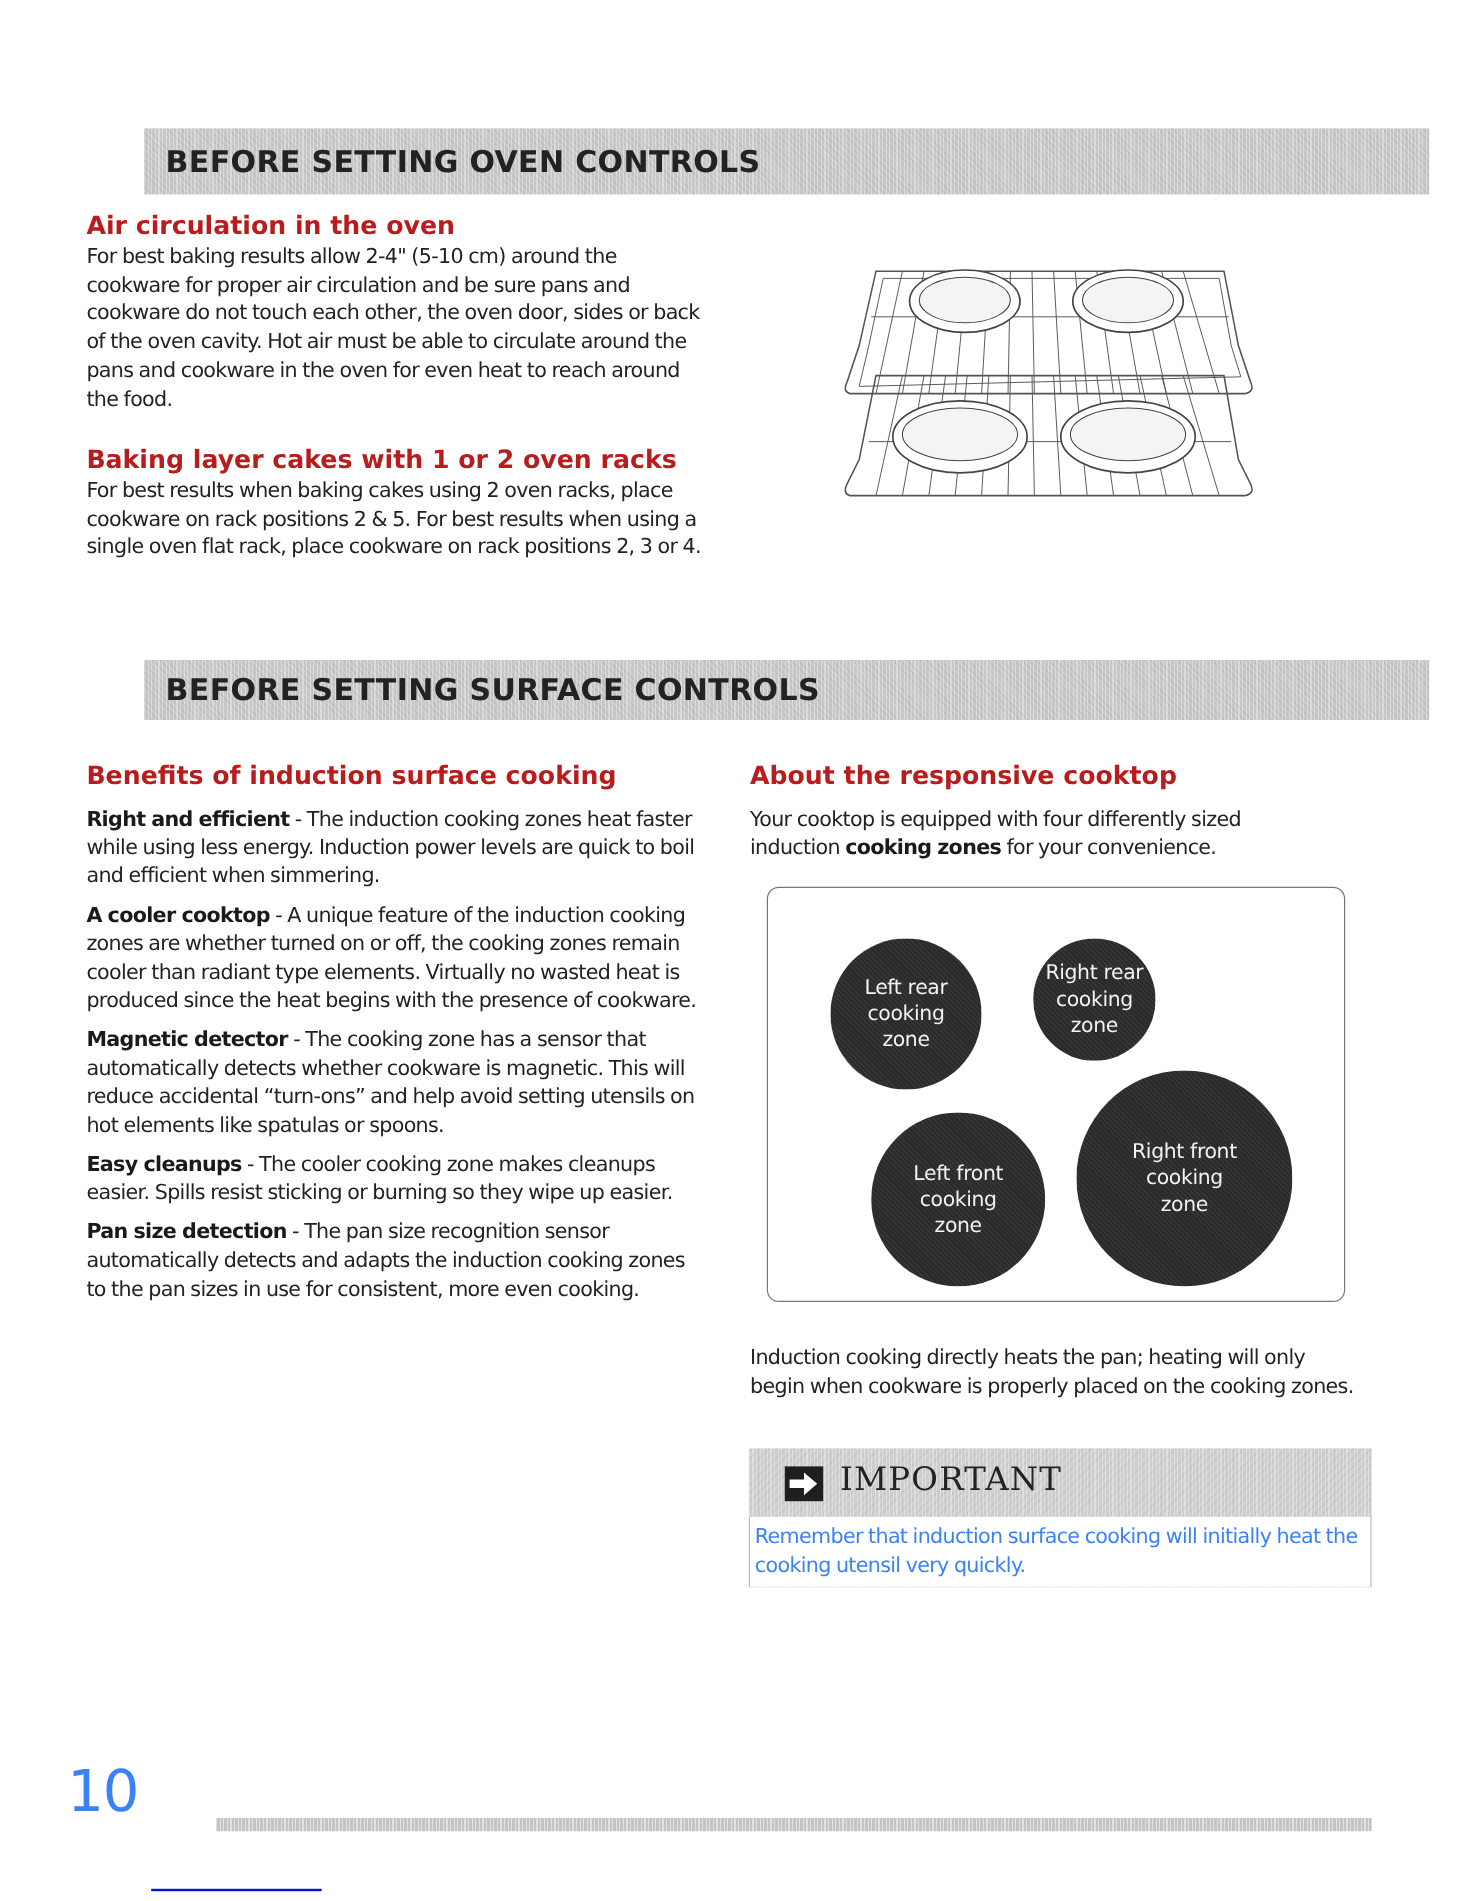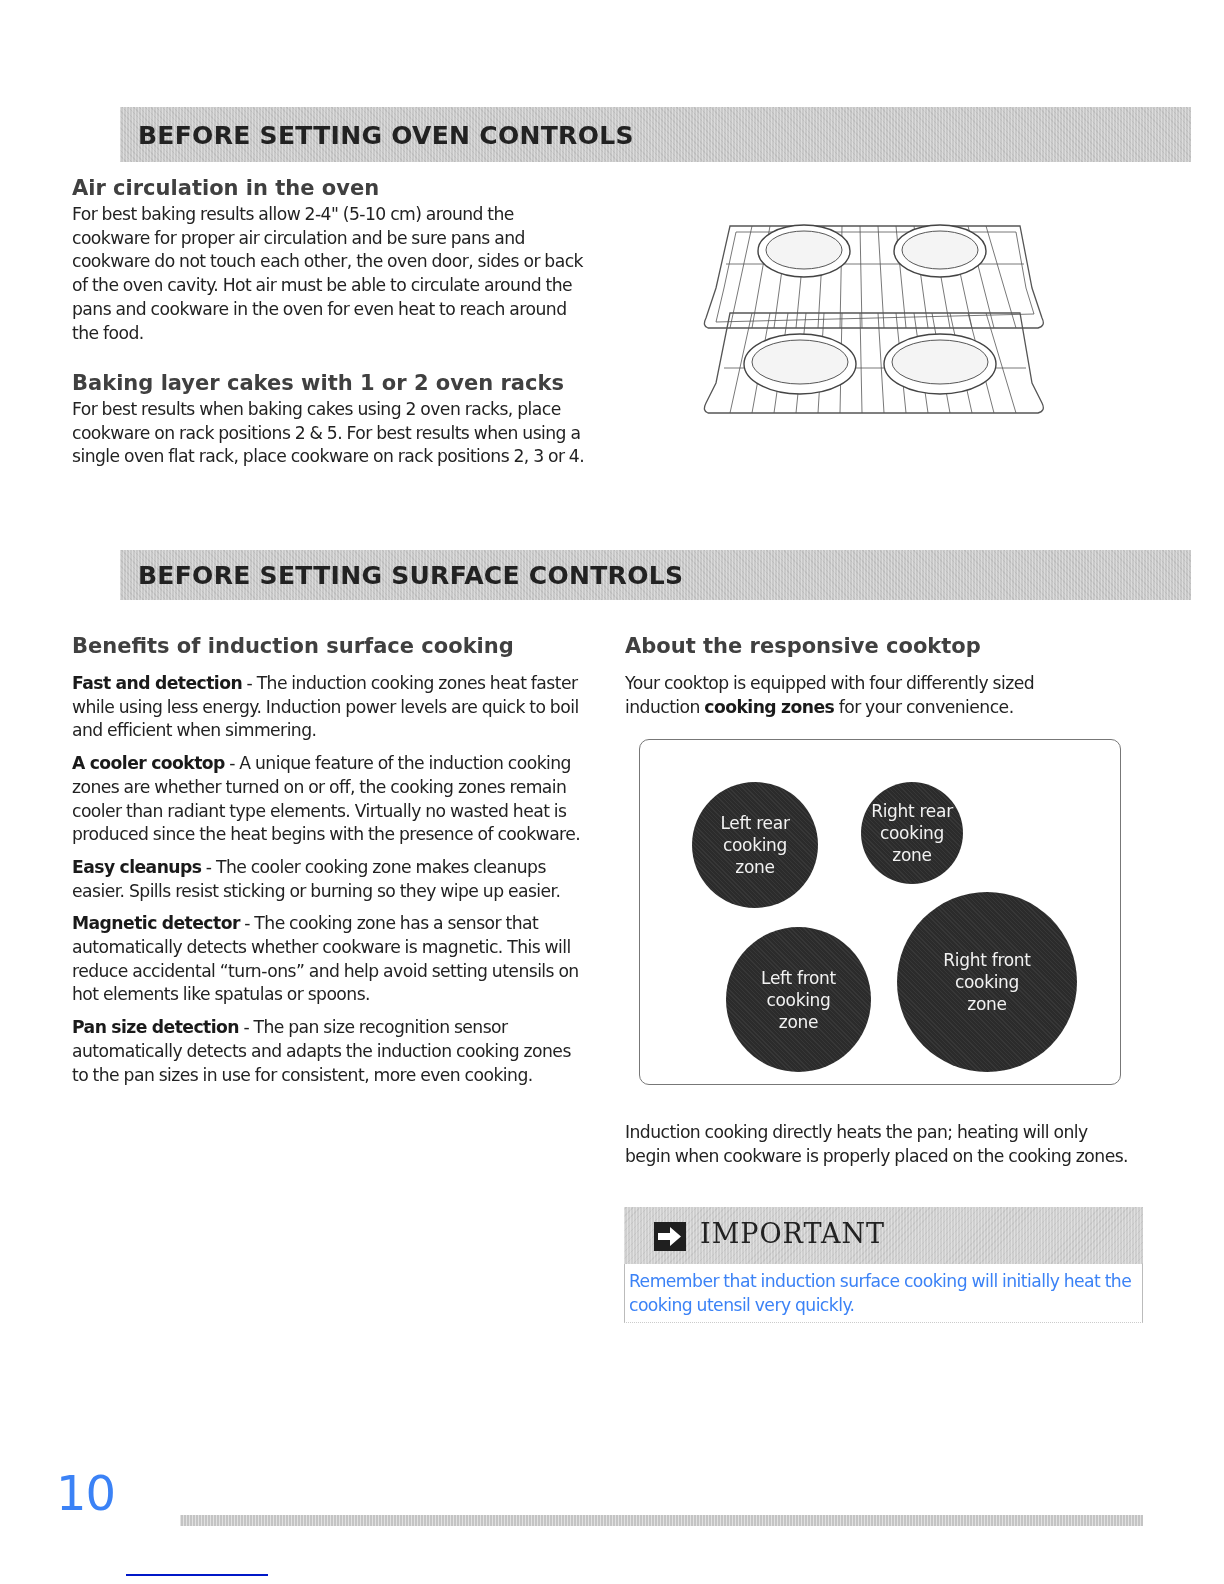--- a/index.html
+++ b/index.html
@@ -10,21 +10,21 @@
     background-color: #c9c9c9;
     background-image: repeating-linear-gradient(90deg, rgba(255,255,255,0.35) 0 1px, transparent 1px 3px),
                       repeating-linear-gradient(45deg, rgba(0,0,0,0.06) 0 1px, transparent 1px 4px);
     margin-left: 48px;
   }
   .band-title {
     position: absolute; left: 18px; top: 50%; transform: translateY(-50%);
     font-family: "DejaVu Sans", sans-serif; font-weight: bold; font-size: 25px;
     color: #222; letter-spacing: 0.3px; white-space: nowrap;
   }
-  .h2 { position: absolute; font-weight: bold; font-size: 21px; color: #404040; margin: 0; white-space: nowrap; }
+  .h2 { position: absolute; font-weight: bold; font-size: 21px; color: #b91c1c; margin: 0; white-space: nowrap; }
   .para { position: absolute; font-size: 17.2px; line-height: 23.7px; color: #222; margin: 0;
           font-family: "DejaVu Sans", sans-serif; letter-spacing: -0.55px; word-spacing: -0.5px; }
   .para b { font-weight: bold; color: #1a1a1a; }
   .benefit { margin: 0 0 9px 0; }
   .rack-fig { position: absolute; left: 700px; top: 218px; width: 350px; height: 200px; }
   .zones-box {
     position: absolute; left: 639px; top: 739px; width: 480px; height: 344px;
     border: 1.5px solid #777; border-radius: 10px;
   }
   .zone {
@@ -126,24 +126,24 @@
     <ellipse cx="240" cy="144" rx="48" ry="22" fill="#f4f4f4" stroke-width="0.9"></ellipse>
   </g>
 </svg>
 
 <div class="band" style="top:550px; height:50px;">
   <span class="band-title">BEFORE SETTING SURFACE CONTROLS</span>
 </div>
 
 <h2 class="h2" style="left:72px; top:634px;">Benefits of induction surface cooking</h2>
 <div class="para" style="left:72px; top:672px; width:515px;">
-  <p class="benefit"><b>Fast and detection</b><span> - The induction cooking zones heat faster while using less energy. Induction power levels are quick to boil and efficient when simmering.</span></p>
+  <p class="benefit"><b>Right and efficient</b><span> - The induction cooking zones heat faster while using less energy. Induction power levels are quick to boil and efficient when simmering.</span></p>
   <p class="benefit"><b>A cooler cooktop</b><span> - A unique feature of the induction cooking zones are whether turned on or off, the cooking zones remain cooler than radiant type elements. Virtually no wasted heat is produced since the heat begins with the presence of cookware.</span></p>
+  <p class="benefit"><b>Magnetic detector</b><span> - The cooking zone has a sensor that automatically detects whether cookware is magnetic. This will reduce accidental “turn-ons” and help avoid setting utensils on hot elements like spatulas or spoons.</span></p>
   <p class="benefit"><b>Easy cleanups</b><span> - The cooler cooking zone makes cleanups easier. Spills resist sticking or burning so they wipe up easier.</span></p>
-  <p class="benefit"><b>Magnetic detector</b><span> - The cooking zone has a sensor that automatically detects whether cookware is magnetic. This will reduce accidental “turn-ons” and help avoid setting utensils on hot elements like spatulas or spoons.</span></p>
   <p class="benefit"><b>Pan size detection</b><span> - The pan size recognition sensor automatically detects and adapts the induction cooking zones to the pan sizes in use for consistent, more even cooking.</span></p>
 </div>
 
 <h2 class="h2" style="left:625px; top:634px;">About the responsive cooktop</h2>
 <p class="para" style="left:625px; top:672px; width:460px;"><span>Your cooktop is equipped with four differently sized induction </span><b>cooking zones</b><span> for your convenience.</span></p>
 
 <div class="zones-box">
   <div class="zone" style="left:52px; top:42px; width:126px; height:126px;">Left rear
 cooking
 zone</div>

